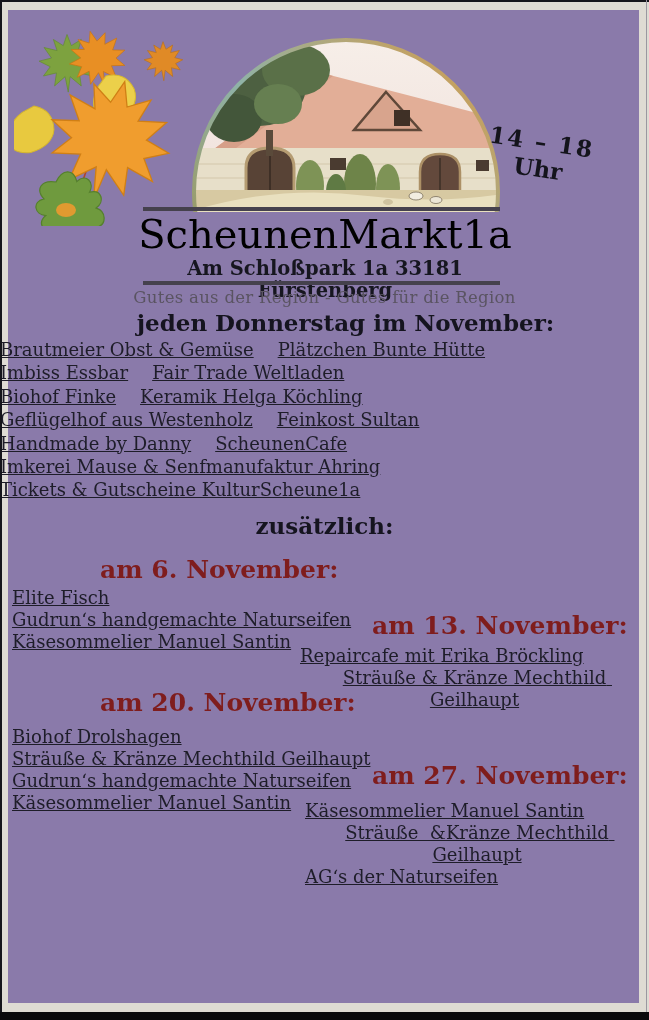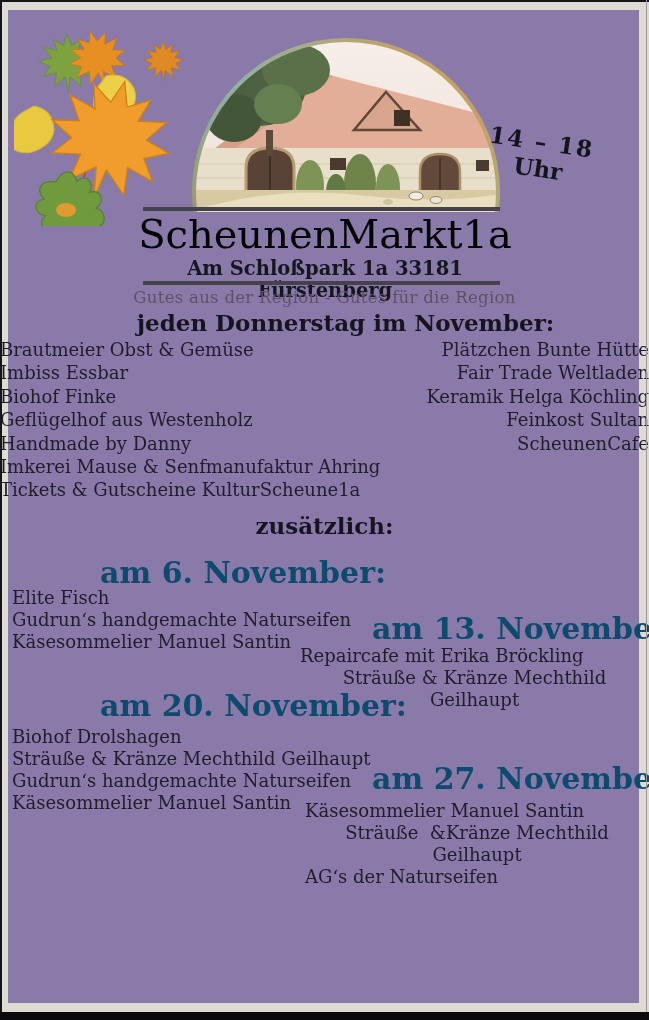--- a/index.html
+++ b/index.html
@@ -30,24 +30,24 @@
   .time-badge .t1{letter-spacing:2px;}
   .rule{height:4px;background:#45414d;}
   .rule1{left:143px;top:207px;width:357px;}
   .rule2{left:143px;top:281px;width:357px;}
   .masthead{left:118px;top:211px;width:414px;text-align:center;}
   .poster-title{font-size:40px;line-height:46px;color:#000000;letter-spacing:0px;}
   .poster-address{font-size:19.5px;font-weight:bold;color:#16161f;line-height:22px;margin-top:1px;}
   .tagline{left:0;right:0;top:288px;text-align:center;font-size:16.5px;color:#5a5462;letter-spacing:.3px;}
   .weekly-heading{left:0;right:0;top:309px;padding-left:42px;text-align:center;font-size:23px;font-weight:bold;color:#15141f;}
   .vendors{left:0;right:0;top:338px;color:#1e1d29;font-size:18px;}
-  .vendor-row{display:flex;justify-content:space-between;gap:12px;line-height:23.4px;}
+  .vendor-row{display:flex;justify-content:flex-start;gap:24px;line-height:23.4px;text-decoration:underline;}
   .entry{white-space:pre-wrap;}
   .zusatz-heading{left:0;right:0;top:512px;text-align:center;font-size:23px;font-weight:bold;color:#15141f;}
-  .day-heading{font-size:30px;font-weight:bold;color:#0c4a6e;white-space:nowrap;}
+  .day-heading{font-size:25px;font-weight:bold;color:#7f1d1d;white-space:nowrap;}
   .day-list{font-size:18px;color:#1e1d29;text-align:center;}
   .day-list .vendor-row{line-height:22px;}
   .h6{left:100px;top:555px;}
   .l6{left:12px;top:587px;width:366px;}
   .h13{left:372px;top:611px;}
   .l13{left:300px;top:645px;width:349px;}
   .h20{left:100px;top:688px;}
   .l20{left:12px;top:726px;width:366px;}
   .h27{left:372px;top:761px;}
   .l27{left:305px;top:800px;width:344px;}

